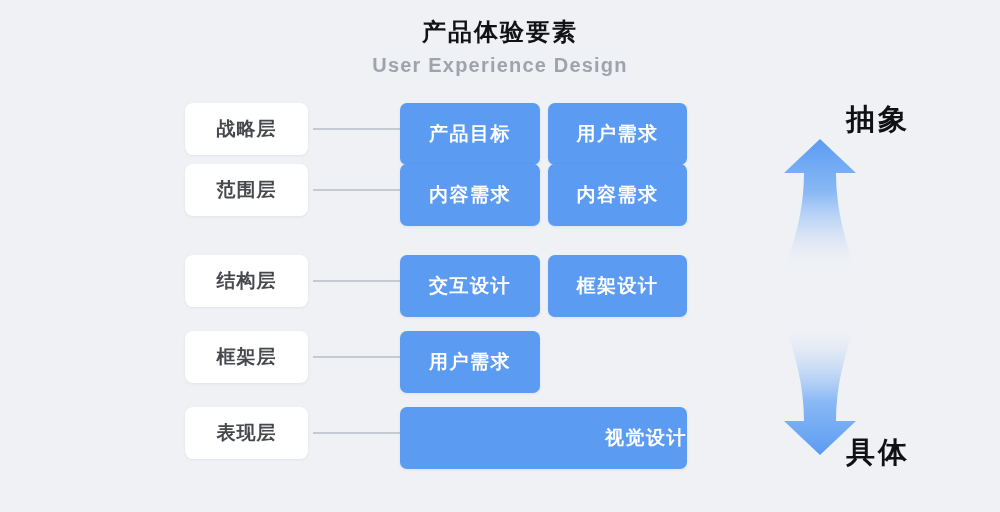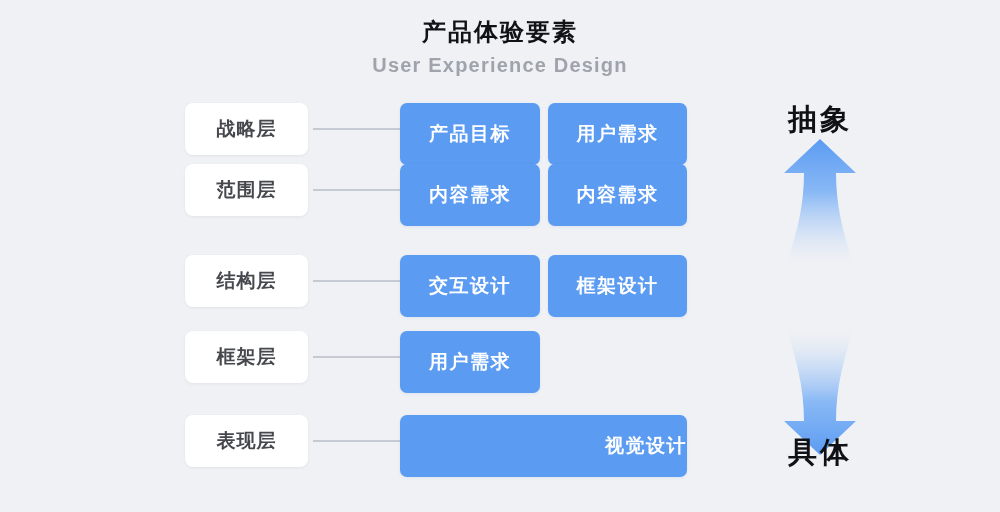--- a/index.html
+++ b/index.html
@@ -64,26 +64,26 @@
   }
   .card.col-a { left:400px; width:140px; }
   .card.col-b { left:548px; width:139px; }
   .card.col-wide { left:400px; width:287px;justify-content:flex-end; }
 
   
   .row-0 { top:0px;   }
   .row-1 { top:61px;  }
   .row-2 { top:152px;text-align:center; }
   .row-3 { top:228px; }
-  .row-4 { top:312px; }
+  .row-4 { top:304px; }
 
   
   .axis { position:absolute; left:730px; top:95px; width:180px; height:390px; }
   .axis-label {
-    position:absolute; left:0; width:180px; text-align:center;
+    position:absolute; left:0; width:180px; text-align:right;
     font-size:29px; font-weight:bold; color:#101114; letter-spacing:3px;
   }
   .axis-label.top    { top:5px; }
   .axis-label.bottom { top:338px; }
 
   .axis-arrow { position:absolute; left:30px; width:120px; }
   .axis-arrow.up   { top:42px;  height:130px; }
   .axis-arrow.down { top:232px; height:130px; }
 </style>
 </head>

